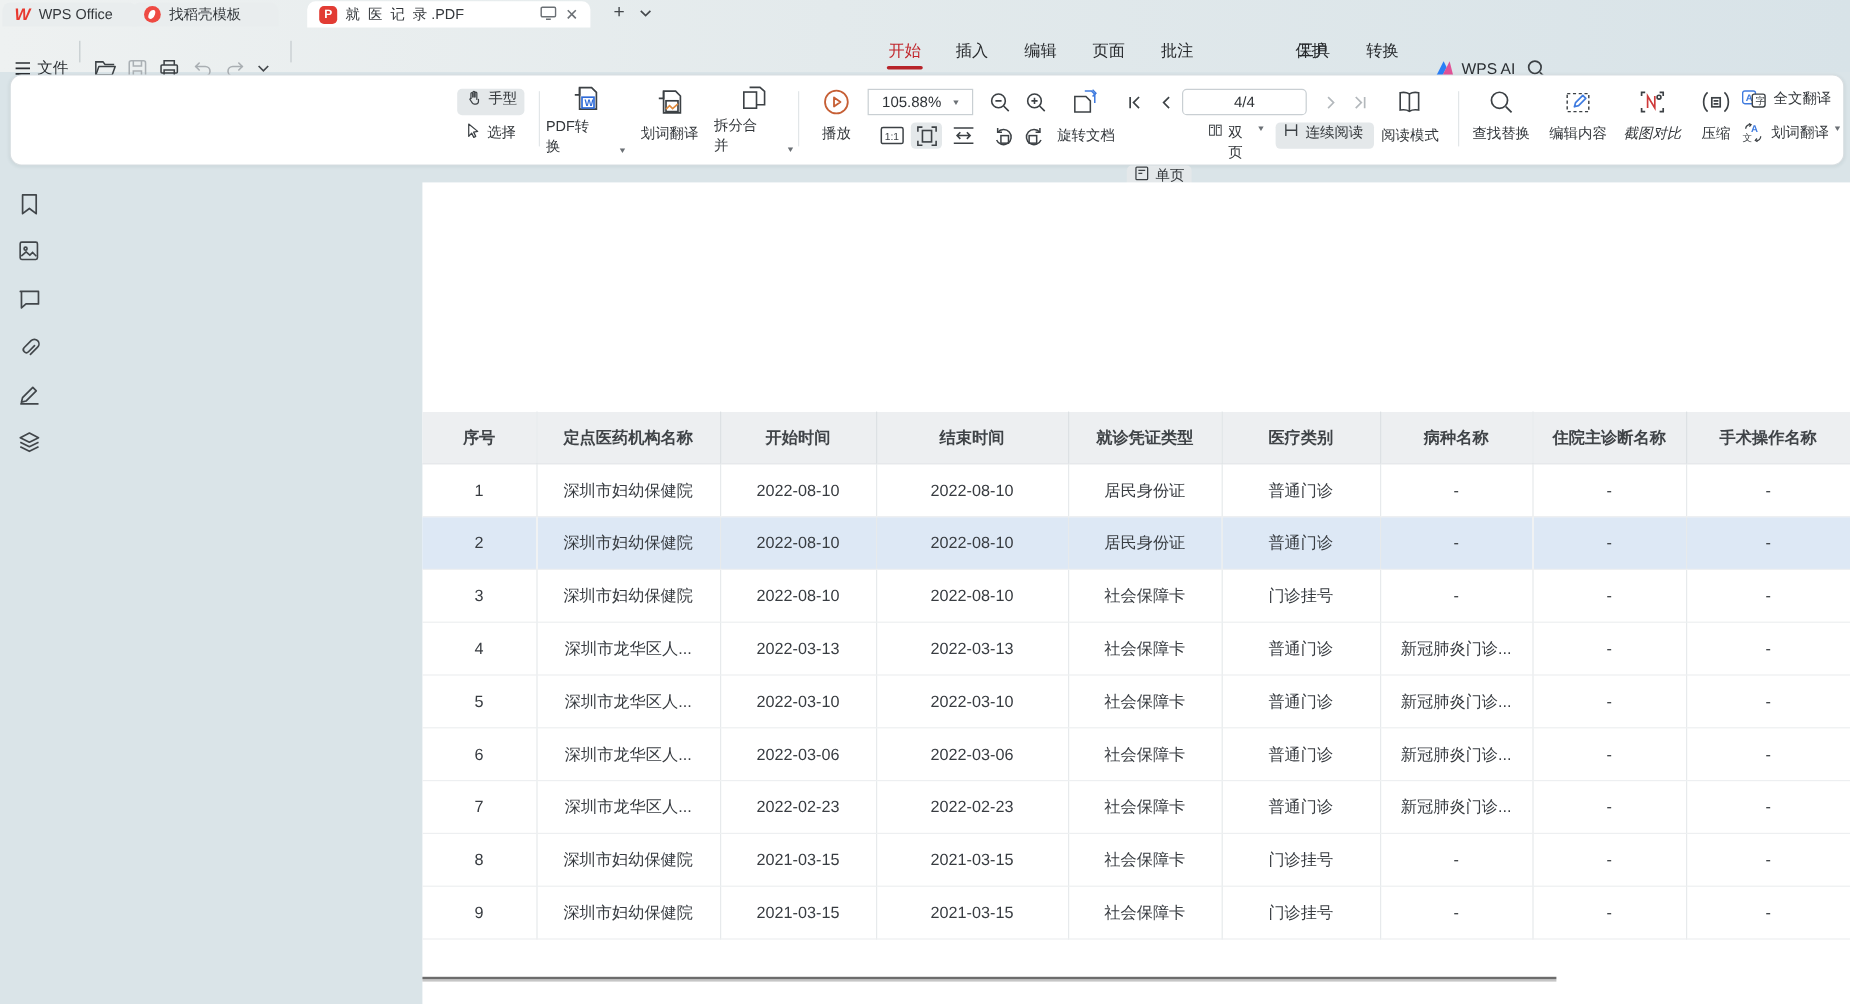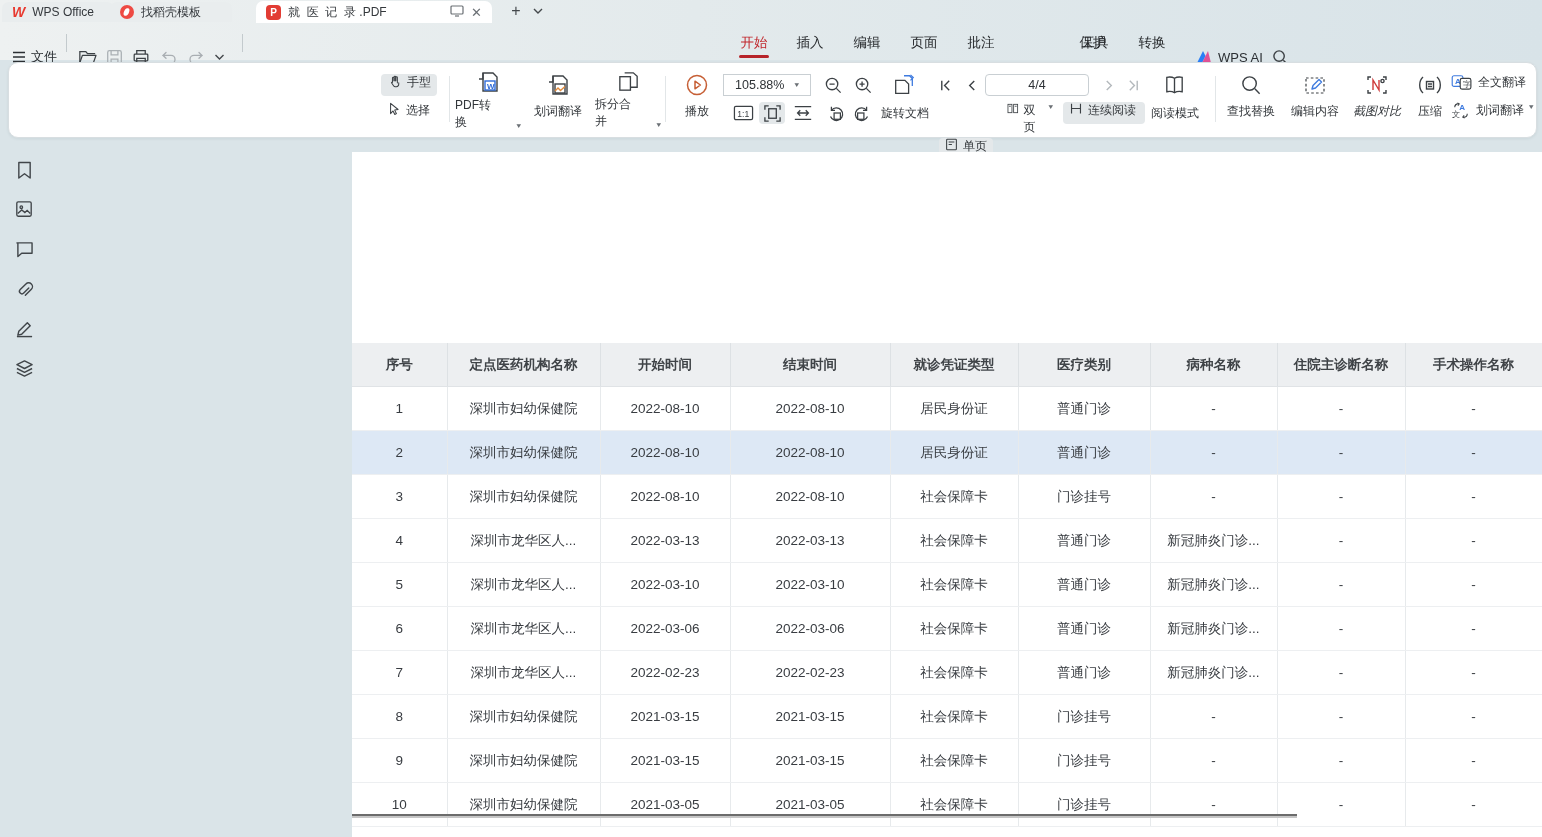--- a/index.html
+++ b/index.html
@@ -591,28 +591,17 @@
             <td>9</td>
             <td>深圳市妇幼保健院</td>
             <td>2021-03-15</td>
             <td>2021-03-15</td>
             <td>社会保障卡</td>
             <td>门诊挂号</td>
             <td>-</td>
             <td>-</td>
             <td>-</td>
           </tr>
-          <tr>
-            <td>10</td>
-            <td>深圳市妇幼保健院</td>
-            <td>2021-03-05</td>
-            <td>2021-03-05</td>
-            <td>社会保障卡</td>
-            <td>门诊挂号</td>
-            <td>-</td>
-            <td>-</td>
-            <td>-</td>
-          </tr>
         </tbody>
       </table>
   </div>
   <div class="tbl-bottom"></div>
 </div>
 
 </body></html>

